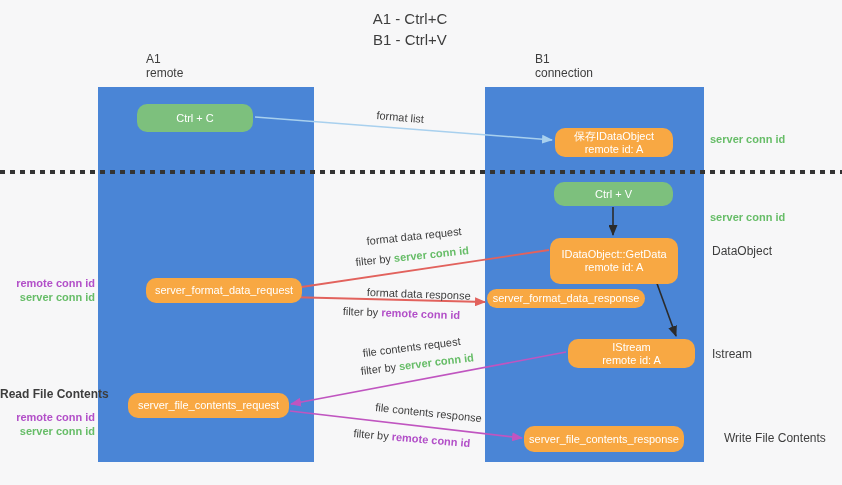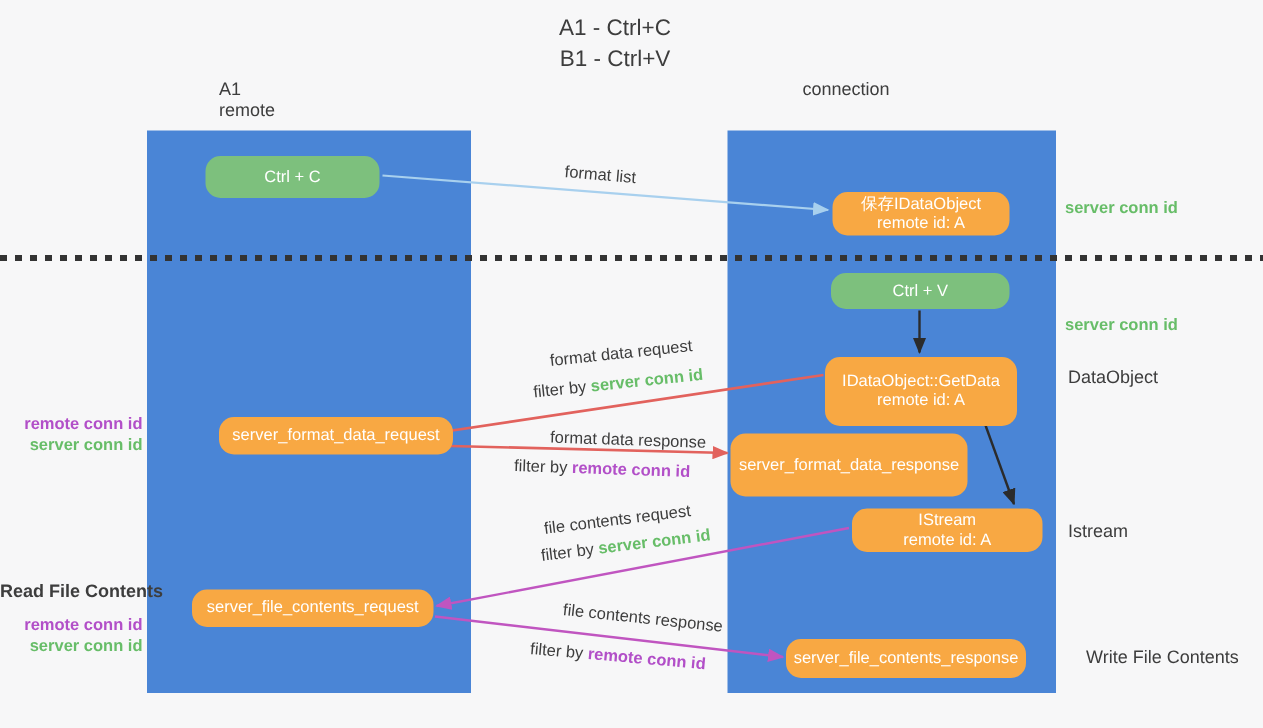--- a/index.html
+++ b/index.html
@@ -60,20 +60,21 @@
   <div class="title-block">
     <div>A1 - Ctrl+C</div>
     <div>B1 - Ctrl+V</div>
   </div>
 
   <div class="col-header a1">
     <div>A1</div>
     <div>remote</div>
   </div>
   <div class="col-header b1">
+    <div>B1</div>
     <div>connection</div>
   </div>
 
   <div class="column a1"></div>
   <div class="column b1"></div>
 
   <div class="dashed-line"></div>
 
   <svg class="arrows" viewBox="0 0 842 485">
     <defs>
@@ -114,21 +115,21 @@
 
   <div class="box orange" style="left:550px;top:238px;width:128px;height:46px;">
     <div>IDataObject::GetData</div>
     <div>remote id: A</div>
   </div>
 
   <div class="box orange" style="left:130px;top:278px;width:156px;height:25px;margin-left:16px;">
     <div>server_format_data_request</div>
   </div>
 
-  <div class="box orange" style="left:487px;top:289px;width:158px;height:42px;">
+  <div class="box orange" style="left:487px;top:289px;width:158px;height:19px;">
     <div>server_format_data_response</div>
   </div>
 
   <div class="box orange" style="left:568px;top:339px;width:127px;height:29px;">
     <div>IStream</div>
     <div>remote id: A</div>
   </div>
 
   <div class="box orange" style="left:128px;top:393px;width:161px;height:25px;">
     <div>server_file_contents_request</div>

